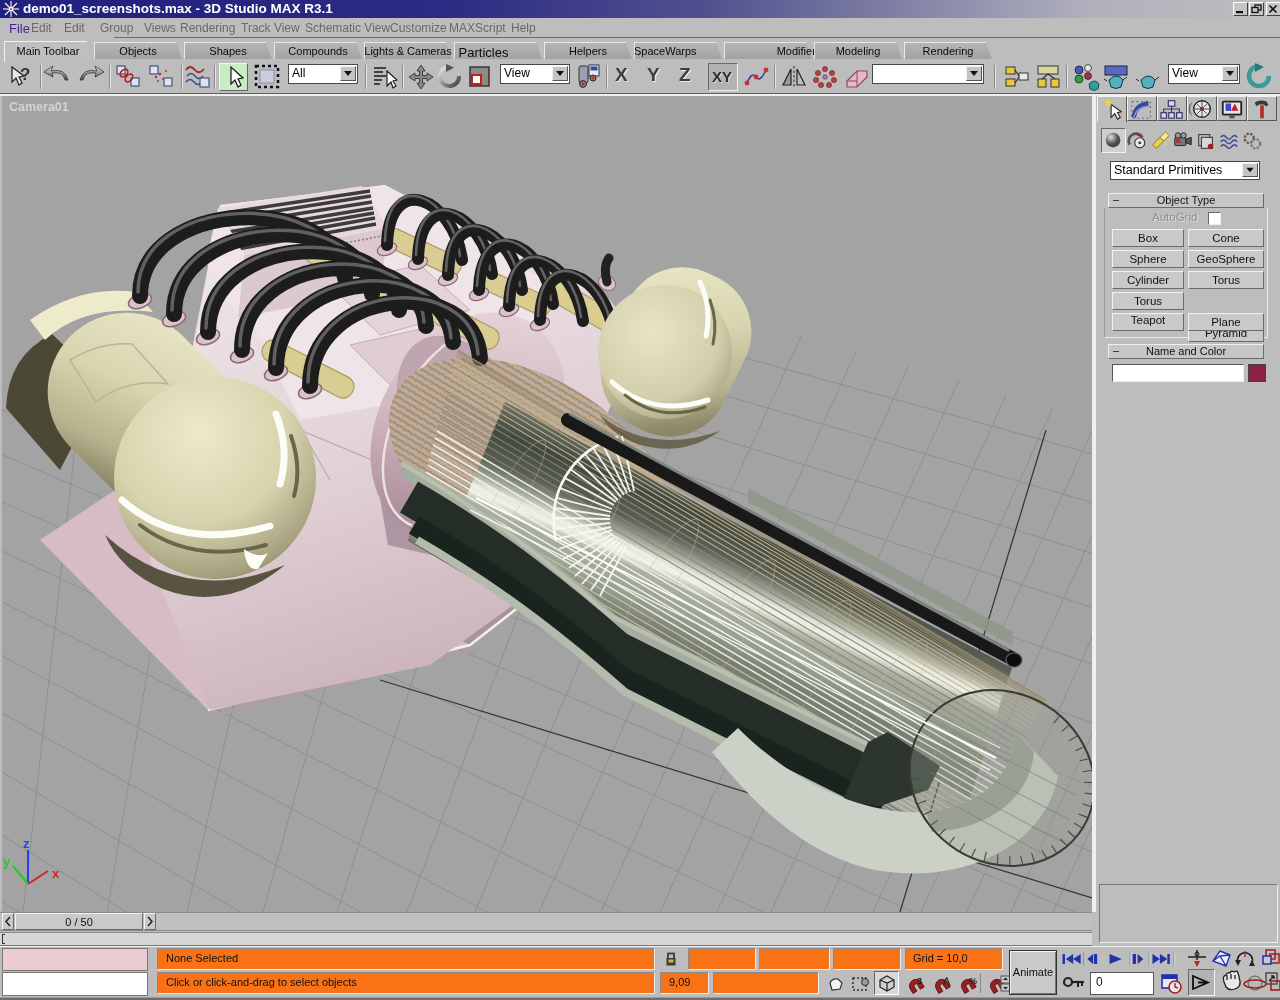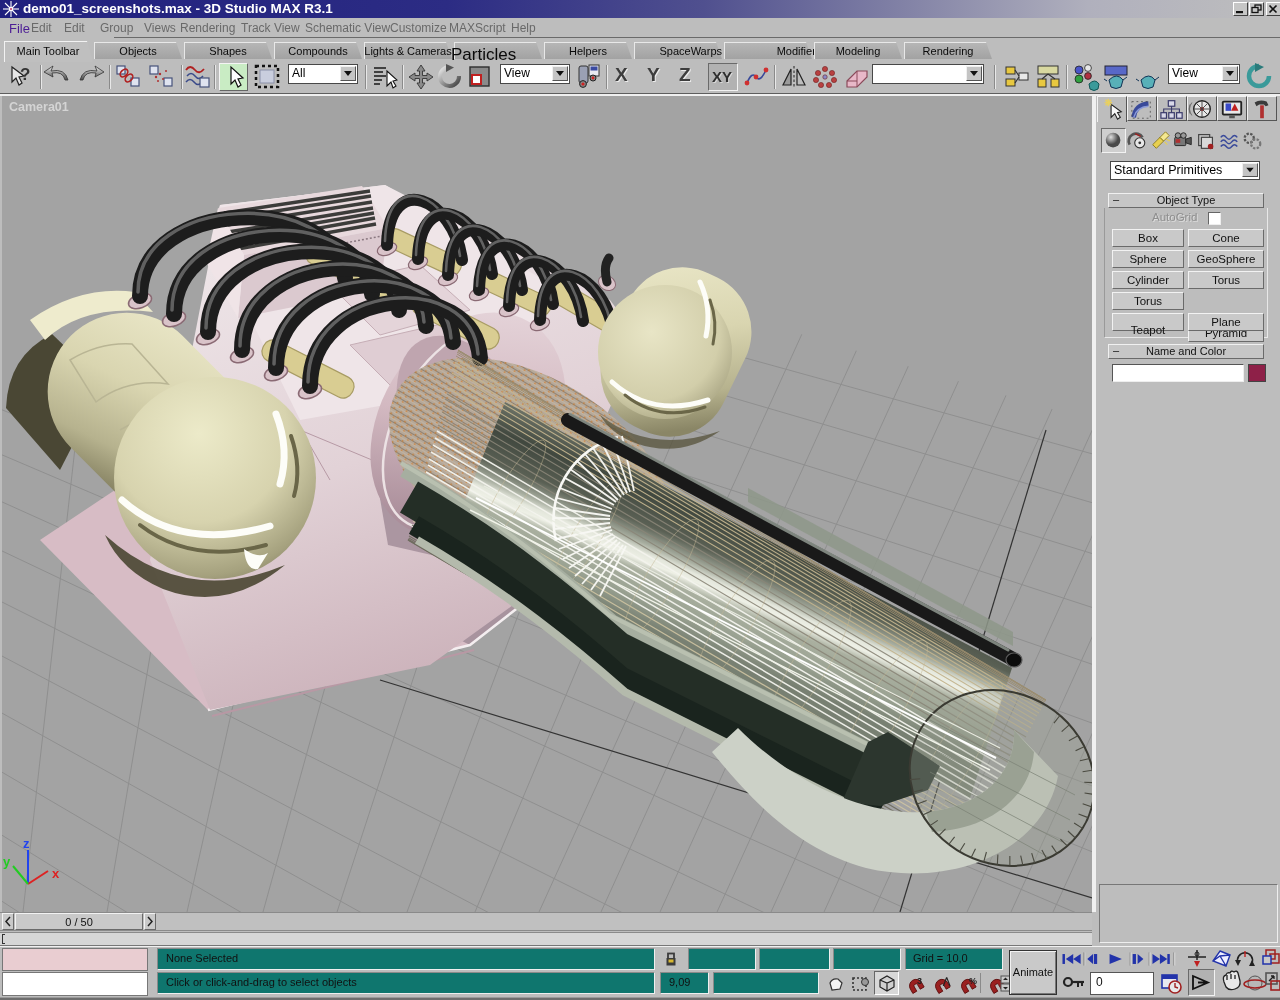--- a/index.html
+++ b/index.html
@@ -1,17 +1,17 @@
 <!DOCTYPE html>
 <html><head><meta charset="utf-8"><style>
 *{margin:0;padding:0;box-sizing:border-box;}
 html,body{width:1280px;height:1000px;overflow:hidden;background:#bdbdbd;font-family:"Liberation Sans",sans-serif;}
 .abs{position:absolute;}
 #page{position:relative;width:1280px;height:1000px;background:#bdbdbd;overflow:hidden;}
-.fld{background:#0f766e;border-top:1.5px solid #8a8a8a;border-left:1.5px solid #8a8a8a;border-bottom:1.5px solid #efefef;border-right:1.5px solid #efefef;font-size:11px;color:#111;}
+.fld{background:#f97316;border-top:1.5px solid #8a8a8a;border-left:1.5px solid #8a8a8a;border-bottom:1.5px solid #efefef;border-right:1.5px solid #efefef;font-size:11px;color:#111;}
 .btn3{background:#c9c9c9;border-top:1.5px solid #f2f2f2;border-left:1.5px solid #f2f2f2;border-bottom:1.5px solid #6a6a6a;border-right:1.5px solid #6a6a6a;}
 .prs{background:#b2b2b2;border-top:1.5px solid #6a6a6a;border-left:1.5px solid #6a6a6a;border-bottom:1.5px solid #f2f2f2;border-right:1.5px solid #f2f2f2;}
 </style></head>
 <body>
 <div id="page">
 <div class="abs" style="left:0;top:0;width:1280px;height:18px;background:linear-gradient(90deg,#20207e 0%,#2c2c84 35%,#50508f 55%,#8080a5 70%,#b0b0bd 85%,#bebebe 100%);"></div>
 <svg class="abs" style="left:1px;top:0px" width="20" height="18" viewBox="0 0 20 18">
       <g stroke="#fff" stroke-width="1.1">
         <line x1="10" y1="1" x2="10" y2="17"></line>
         <line x1="2" y1="9" x2="18" y2="9"></line>
@@ -47,25 +47,25 @@
 <div class="abs" style="left:4px;top:45px;width:88px;text-align:center;font-size:11px;color:#0a0a0a;white-space:nowrap;overflow:hidden;">Main Toolbar</div>
 <div class="abs" style="left:94px;top:42px;width:88px;height:17px;background:linear-gradient(180deg,#b6b6b6,#a2a2a2);border-left:1px solid #e8e8e8;border-top:1px solid #e8e8e8;clip-path:polygon(0 0,82px 0,88px 100%,0 100%);"></div>
 <div class="abs" style="left:94px;top:45px;width:88px;text-align:center;font-size:11px;color:#0a0a0a;white-space:nowrap;overflow:hidden;">Objects</div>
 <div class="abs" style="left:184px;top:42px;width:88px;height:17px;background:linear-gradient(180deg,#b6b6b6,#a2a2a2);border-left:1px solid #e8e8e8;border-top:1px solid #e8e8e8;clip-path:polygon(0 0,82px 0,88px 100%,0 100%);"></div>
 <div class="abs" style="left:184px;top:45px;width:88px;text-align:center;font-size:11px;color:#0a0a0a;white-space:nowrap;overflow:hidden;">Shapes</div>
 <div class="abs" style="left:274px;top:42px;width:88px;height:17px;background:linear-gradient(180deg,#b6b6b6,#a2a2a2);border-left:1px solid #e8e8e8;border-top:1px solid #e8e8e8;clip-path:polygon(0 0,82px 0,88px 100%,0 100%);"></div>
 <div class="abs" style="left:274px;top:45px;width:88px;text-align:center;font-size:11px;color:#0a0a0a;white-space:nowrap;overflow:hidden;">Compounds</div>
 <div class="abs" style="left:364px;top:42px;width:88px;height:17px;background:linear-gradient(180deg,#b6b6b6,#a2a2a2);border-left:1px solid #e8e8e8;border-top:1px solid #e8e8e8;clip-path:polygon(0 0,82px 0,88px 100%,0 100%);"></div>
 <div class="abs" style="left:364px;top:45px;width:88px;text-align:center;font-size:11px;color:#0a0a0a;white-space:nowrap;overflow:hidden;">Lights &amp; Cameras</div>
 <div class="abs" style="left:454px;top:42px;width:88px;height:17px;background:linear-gradient(180deg,#b6b6b6,#a2a2a2);border-left:1px solid #e8e8e8;border-top:1px solid #e8e8e8;clip-path:polygon(0 0,82px 0,88px 100%,0 100%);"></div>
-<div class="abs" style="left:428px;top:45px;width:88px;text-align:center;font-size:17px;color:#0a0a0a;white-space:nowrap;overflow:hidden;padding-left:23px;">Particles</div>
+<div class="abs" style="left:428px;top:45px;width:88px;text-align:center;font-size:13px;color:#0a0a0a;white-space:nowrap;overflow:hidden;padding-left:23px;">Particles</div>
 <div class="abs" style="left:544px;top:42px;width:88px;height:17px;background:linear-gradient(180deg,#b6b6b6,#a2a2a2);border-left:1px solid #e8e8e8;border-top:1px solid #e8e8e8;clip-path:polygon(0 0,82px 0,88px 100%,0 100%);"></div>
 <div class="abs" style="left:544px;top:45px;width:88px;text-align:center;font-size:11px;color:#0a0a0a;white-space:nowrap;overflow:hidden;">Helpers</div>
 <div class="abs" style="left:634px;top:42px;width:88px;height:17px;background:linear-gradient(180deg,#b6b6b6,#a2a2a2);border-left:1px solid #e8e8e8;border-top:1px solid #e8e8e8;clip-path:polygon(0 0,82px 0,88px 100%,0 100%);"></div>
-<div class="abs" style="left:634px;top:45px;width:88px;text-align:right;font-size:11px;color:#0a0a0a;white-space:nowrap;overflow:hidden;">SpaceWarps</div>
+<div class="abs" style="left:634px;top:45px;width:88px;text-align:left;font-size:11px;color:#0a0a0a;white-space:nowrap;overflow:hidden;">SpaceWarps</div>
 <div class="abs" style="left:724px;top:42px;width:88px;height:17px;background:linear-gradient(180deg,#b6b6b6,#a2a2a2);border-left:1px solid #e8e8e8;border-top:1px solid #e8e8e8;clip-path:polygon(0 0,82px 0,88px 100%,0 100%);"></div>
 <div class="abs" style="left:724px;top:45px;width:88px;text-align:center;font-size:11px;color:#0a0a0a;white-space:nowrap;overflow:hidden;margin-left:31px;">Modifiers</div>
 <div class="abs" style="left:814px;top:42px;width:88px;height:17px;background:linear-gradient(180deg,#b6b6b6,#a2a2a2);border-left:1px solid #e8e8e8;border-top:1px solid #e8e8e8;clip-path:polygon(0 0,82px 0,88px 100%,0 100%);"></div>
 <div class="abs" style="left:814px;top:45px;width:88px;text-align:center;font-size:11px;color:#0a0a0a;white-space:nowrap;overflow:hidden;">Modeling</div>
 <div class="abs" style="left:904px;top:42px;width:88px;height:17px;background:linear-gradient(180deg,#b6b6b6,#a2a2a2);border-left:1px solid #e8e8e8;border-top:1px solid #e8e8e8;clip-path:polygon(0 0,82px 0,88px 100%,0 100%);"></div>
 <div class="abs" style="left:904px;top:45px;width:88px;text-align:center;font-size:11px;color:#0a0a0a;white-space:nowrap;overflow:hidden;">Rendering</div>
 <div class="abs" style="left:0;top:93px;width:1280px;height:1px;background:#5e5e5e;"></div>
 <div class="abs" style="left:0;top:94px;width:1280px;height:2px;background:#f0f0f0;"></div>
 <svg class="abs" style="left:0;top:62px" width="1280" height="31" viewBox="0 0 1280 31">
       <defs>
@@ -896,21 +896,21 @@
 <div class="abs" style="left:1152px;top:211px;font-size:11.5px;color:#8e8e8e;text-shadow:1px 1px 0 #ddd;">AutoGrid</div>
 <div class="abs" style="left:1208px;top:212px;width:13px;height:13px;background:#fff;border-top:1.5px solid #666;border-left:1.5px solid #666;border-bottom:1.5px solid #eee;border-right:1.5px solid #eee;"></div>
 <div class="abs btn3" style="left:1112px;top:229px;width:72px;height:18px;font-size:11.5px;color:#111;text-align:center;padding-top:2px;">Box</div>
 <div class="abs btn3" style="left:1188px;top:229px;width:76px;height:18px;font-size:11.5px;color:#111;text-align:center;padding-top:2px;">Cone</div>
 <div class="abs btn3" style="left:1112px;top:250px;width:72px;height:18px;font-size:11.5px;color:#111;text-align:center;padding-top:2px;">Sphere</div>
 <div class="abs btn3" style="left:1188px;top:250px;width:76px;height:18px;font-size:11.5px;color:#111;text-align:center;padding-top:2px;">GeoSphere</div>
 <div class="abs btn3" style="left:1112px;top:271px;width:72px;height:18px;font-size:11.5px;color:#111;text-align:center;padding-top:2px;">Cylinder</div>
 <div class="abs btn3" style="left:1188px;top:271px;width:76px;height:18px;font-size:11.5px;color:#111;text-align:center;padding-top:2px;">Torus</div>
 <div class="abs btn3" style="left:1112px;top:292px;width:72px;height:18px;font-size:11.5px;color:#111;text-align:center;padding-top:2px;">Torus</div>
 <div class="abs btn3" style="left:1188px;top:292px;width:76px;height:18px;font-size:11.5px;color:#111;text-align:center;padding-top:2px;margin-top:32px;">Pyramid</div>
-<div class="abs btn3" style="left:1112px;top:313px;width:72px;height:18px;font-size:11.5px;color:#111;text-align:center;padding-top:10px;">Teapot</div>
+<div class="abs btn3" style="left:1112px;top:313px;width:72px;height:18px;font-size:11.5px;color:#111;text-align:center;padding-top:0;">Teapot</div>
 <div class="abs btn3" style="left:1188px;top:313px;width:76px;height:18px;font-size:11.5px;color:#111;text-align:center;padding-top:2px;">Plane</div>
 <div class="abs" style="left:1108px;top:344px;width:156px;height:15px;background:#c6c6c6;border-top:1px solid #f0f0f0;border-left:1px solid #f0f0f0;border-bottom:1px solid #6a6a6a;border-right:1px solid #6a6a6a;font-size:11px;color:#111;text-align:center;">Name and Color</div>
 <div class="abs" style="left:1113px;top:344px;font-size:11px;color:#111;">–</div>
 <div class="abs" style="left:1112px;top:364px;width:132px;height:18px;background:#fff;border-top:1.5px solid #555;border-left:1.5px solid #555;border-bottom:1.5px solid #eee;border-right:1.5px solid #eee;"></div>
 <div class="abs" style="left:1248px;top:364px;width:18px;height:18px;background:#8e2048;border:1px solid #444;"></div>
 <div class="abs" style="left:1099px;top:884px;width:179px;height:59px;background:#bdbdbd;border-top:1.5px solid #777;border-left:1.5px solid #777;border-bottom:1.5px solid #eee;border-right:1.5px solid #eee;"></div>
 <div class="abs" style="left:0;top:997px;width:1280px;height:1px;background:#9a9a9a;"></div>
 <div class="abs" style="left:0;top:998px;width:1280px;height:2px;background:#6e6e6e;"></div>
 </div>
 </body></html>

